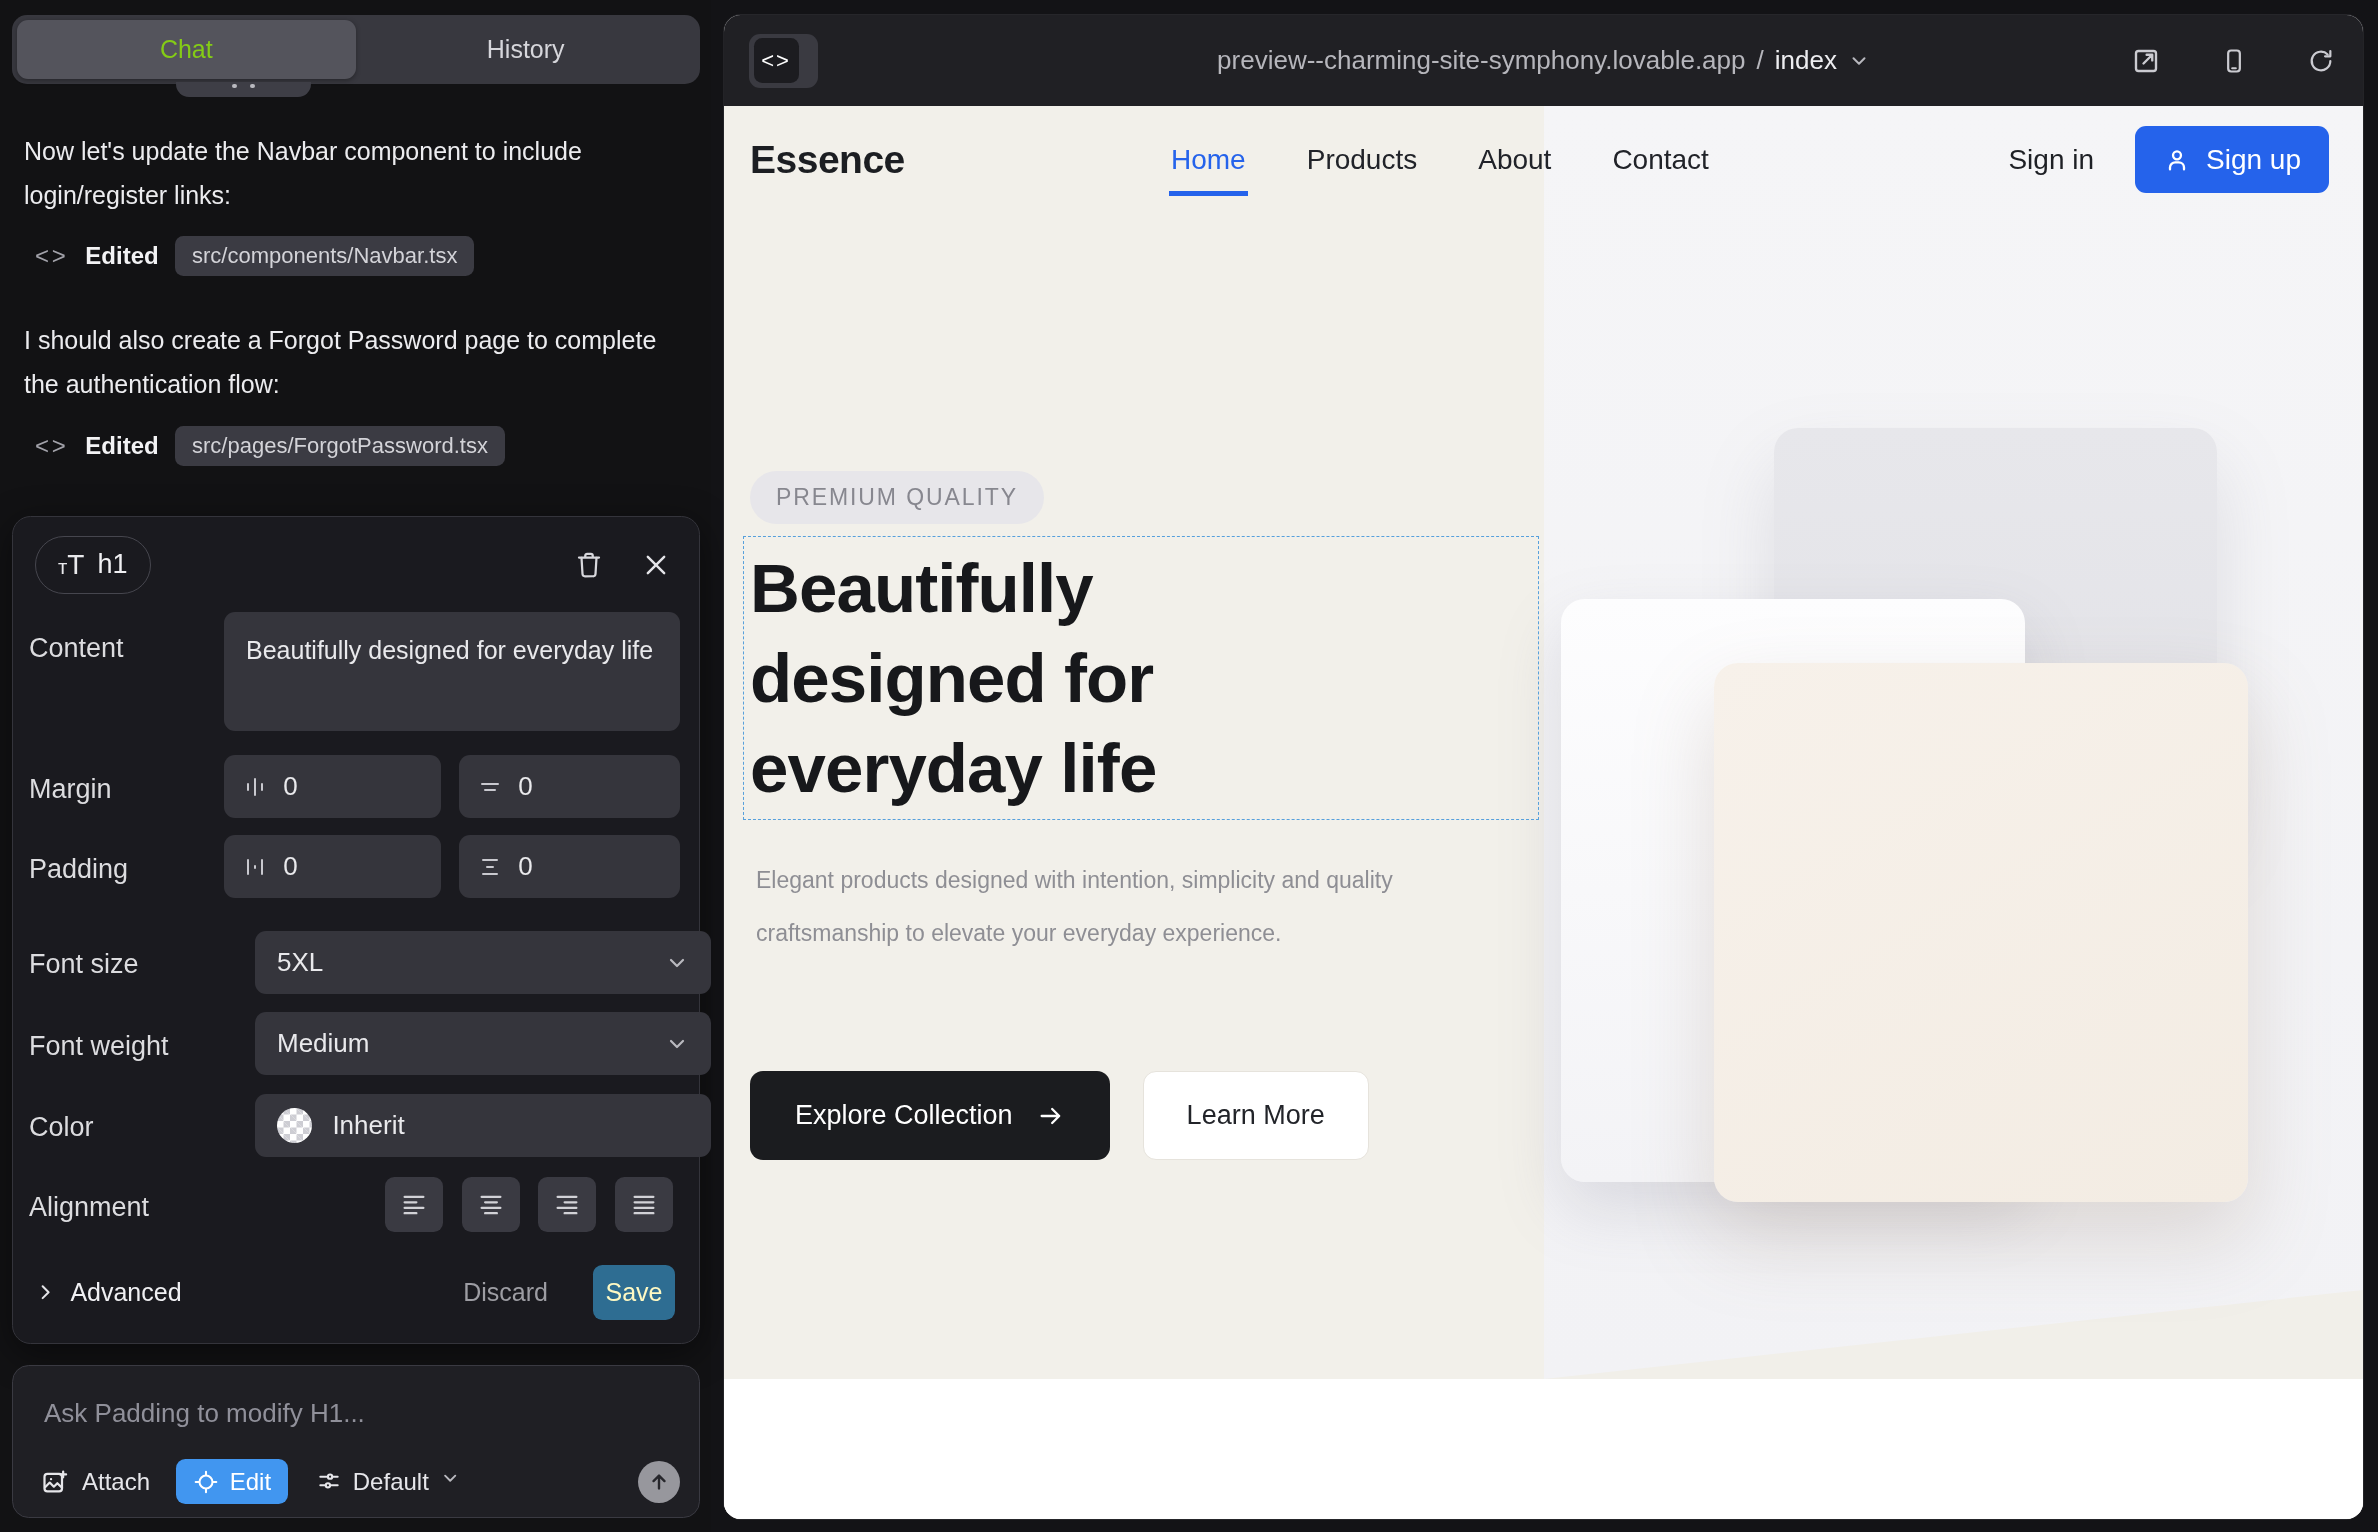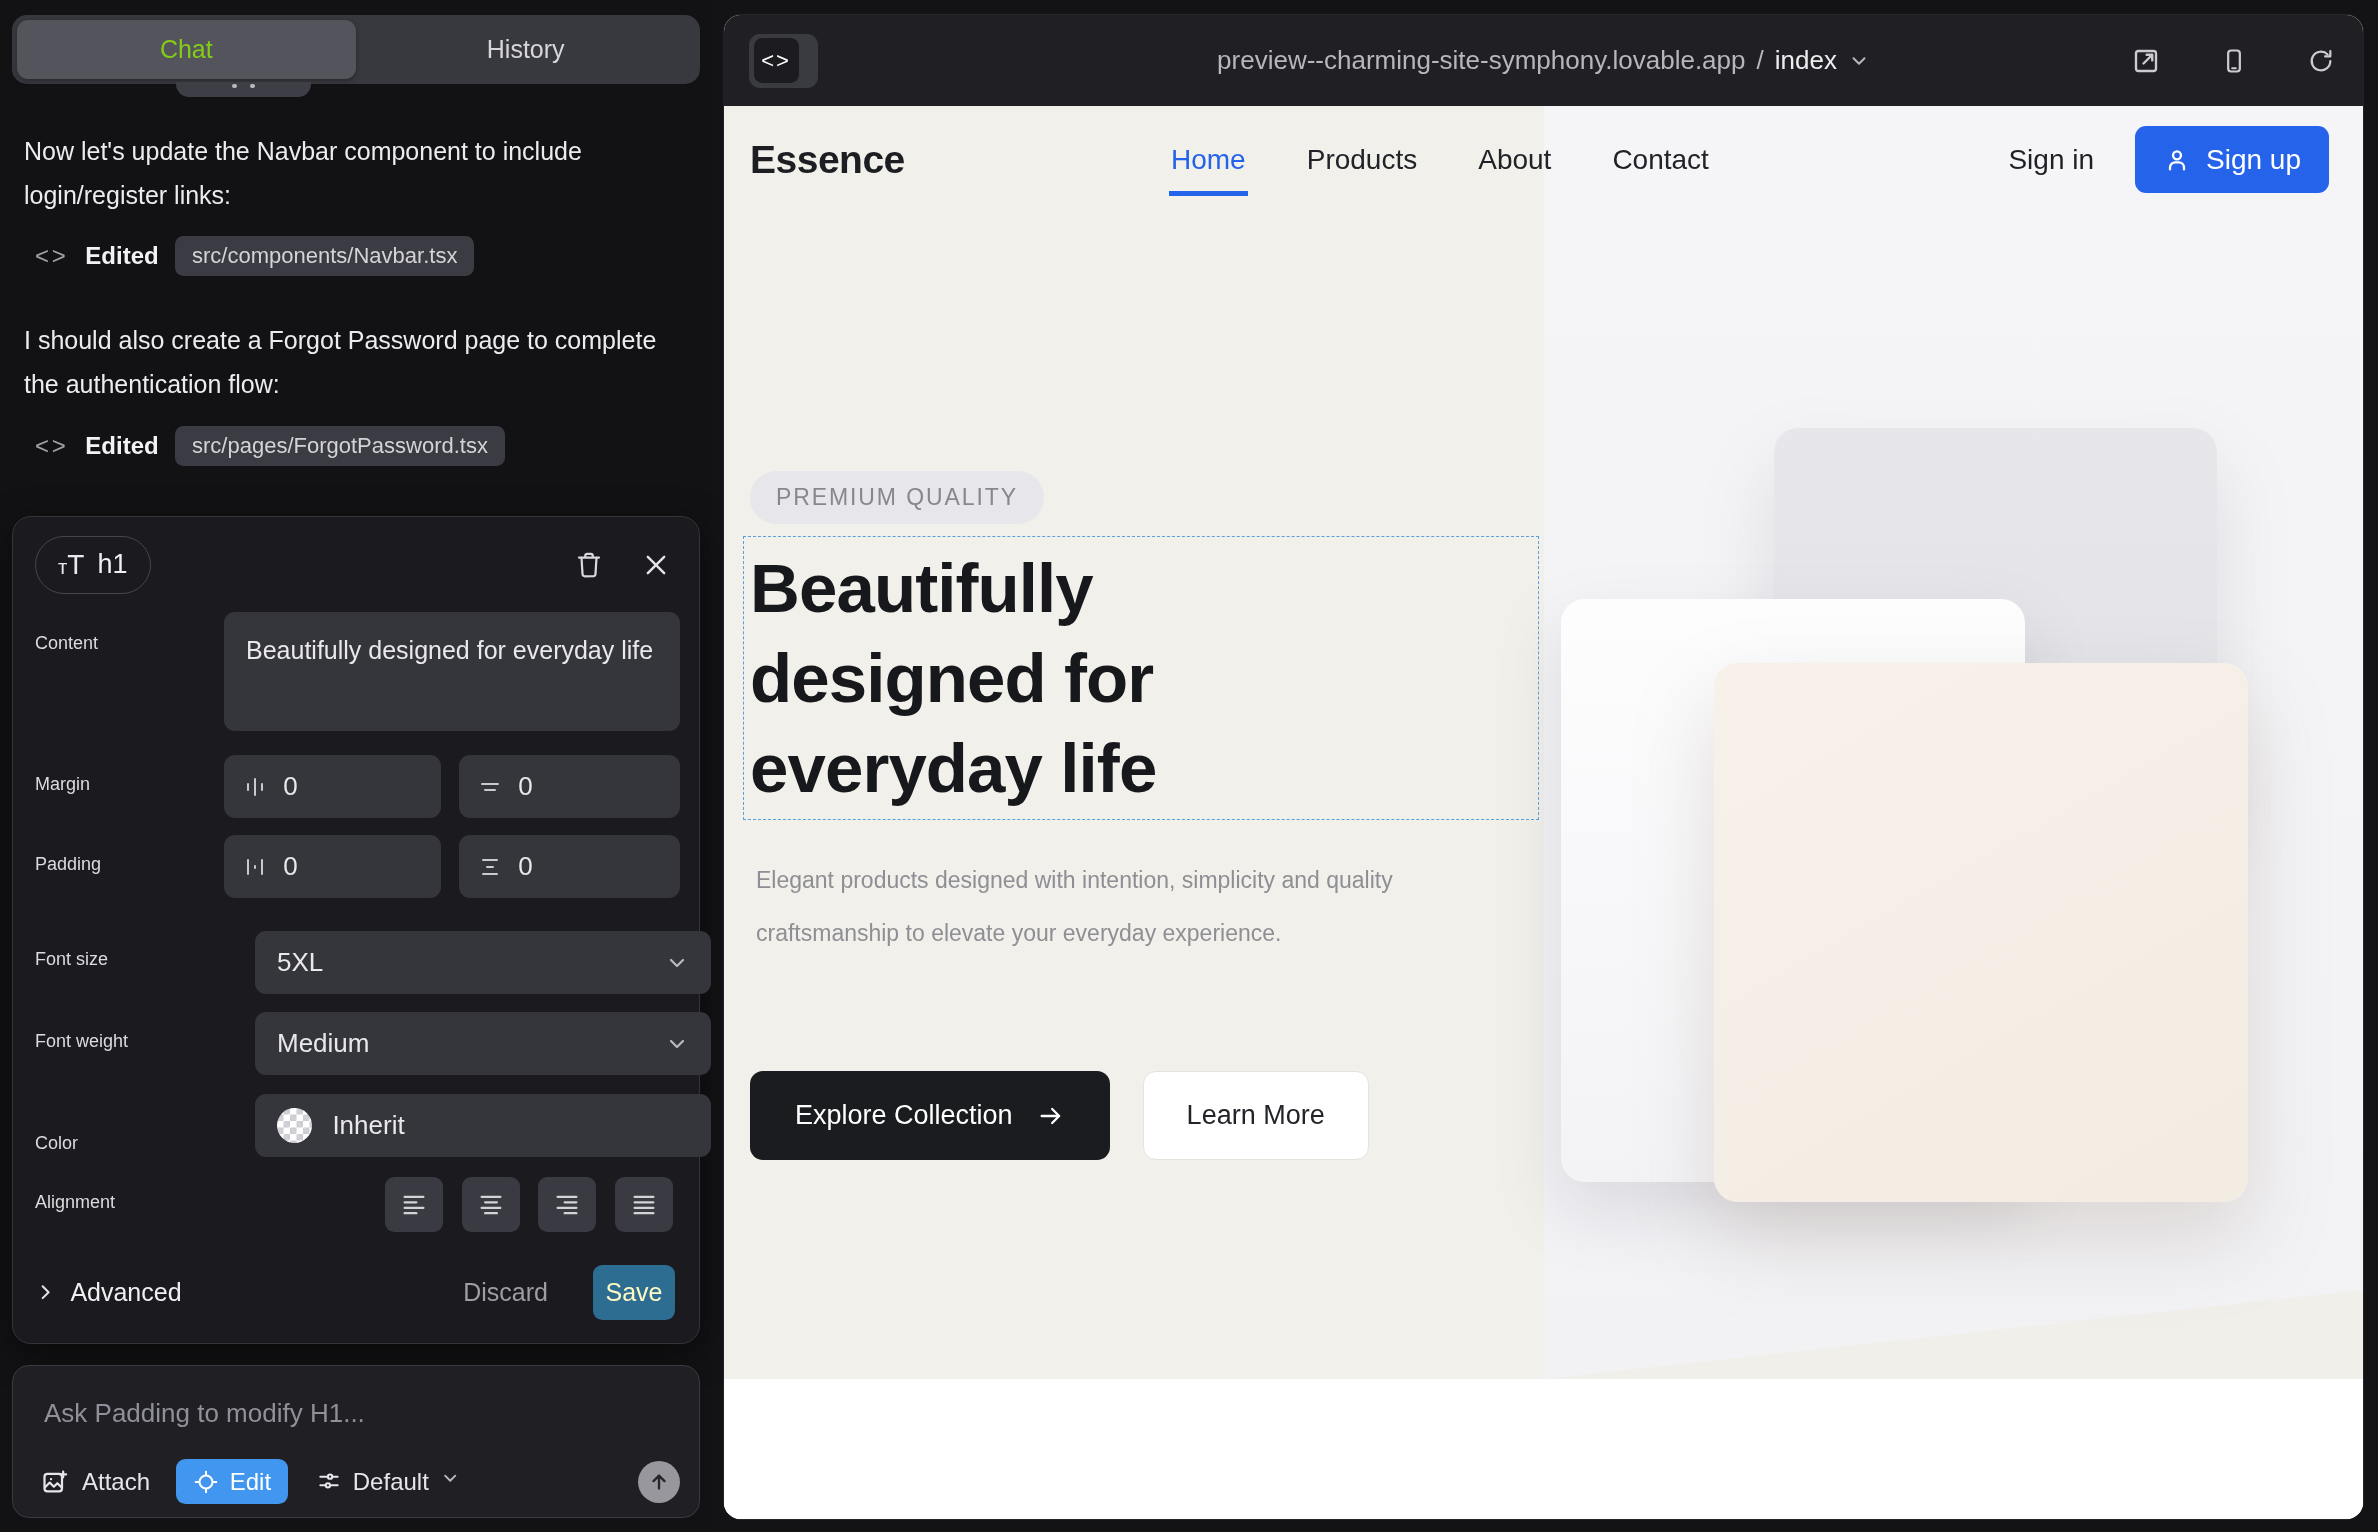--- a/index.html
+++ b/index.html
@@ -40,21 +40,21 @@
     display:flex; align-items:center; gap:13px; border:1.9px solid #46464e; border-radius:29px;
     height:58px; padding:0 22px; color:#f0f0f3;
   }
   .type-icon { display:flex; align-items:baseline; color:#e9e9ec; }
   .type-icon .t-sm { font-size:20.4px; }
   .type-icon .t-lg { font-size:28px; }
   .tag-name { font-size:27px; }
   .panel-header .spacer { flex:1; }
   .icon-btn { width:43px; height:43px; display:flex; align-items:center; justify-content:center; cursor:pointer; }
   .icon-btn + .icon-btn { margin-left:24px; }
-  .field-label { position:absolute; left:22px; color:#dcdcdf; font-size:18px; }
+  .field-label { position:absolute; left:16px; color:#dcdcdf; font-size:27px; }
   .content-box {
     position:absolute; left:211px; top:95px; width:456px; height:119px;
     background:#35353c; border-radius:11px; padding:18.6px 22px;
     color:#e9e9ec; font-size:25px; line-height:39px;
   }
   .mini-input {
     position:absolute; height:63px; background:#35353c; border-radius:11px;
     display:flex; align-items:center; gap:16.7px; padding:0 18.6px; color:#e9e9ec; font-size:26px;
   }
   .select-input {
@@ -264,21 +264,21 @@
       <div class="select-input" style="top:495px;">
         <span>Medium</span>
         <span class="spacer"></span>
         <span>
           <svg width="24" height="24" viewBox="0 0 24 24" fill="none" stroke="#b9b9bf" stroke-width="2.2" stroke-linecap="round" stroke-linejoin="round">
               <path d="M6 9l6 6 6-6"></path>
             </svg>
         </span>
       </div>
 
-      <div class="field-label" style="top:595px;margin-top:21px;">Color</div>
+      <div class="field-label" style="top:595px;">Color</div>
       <div class="select-input" style="top:577px;">
         <span class="swatch"></span>
         <span>Inherit</span>
       </div>
 
       <div class="field-label" style="top:675px;">Alignment</div>
       <div class="align-group">
         <div class="align-btn">
           <svg width="28" height="28" viewBox="0 0 24 24" stroke="#d2d2d7" stroke-width="2" stroke-linecap="round">
             <path d="M4 5h16M4 9.7h10M4 14.4h16M4 19h10"></path>

